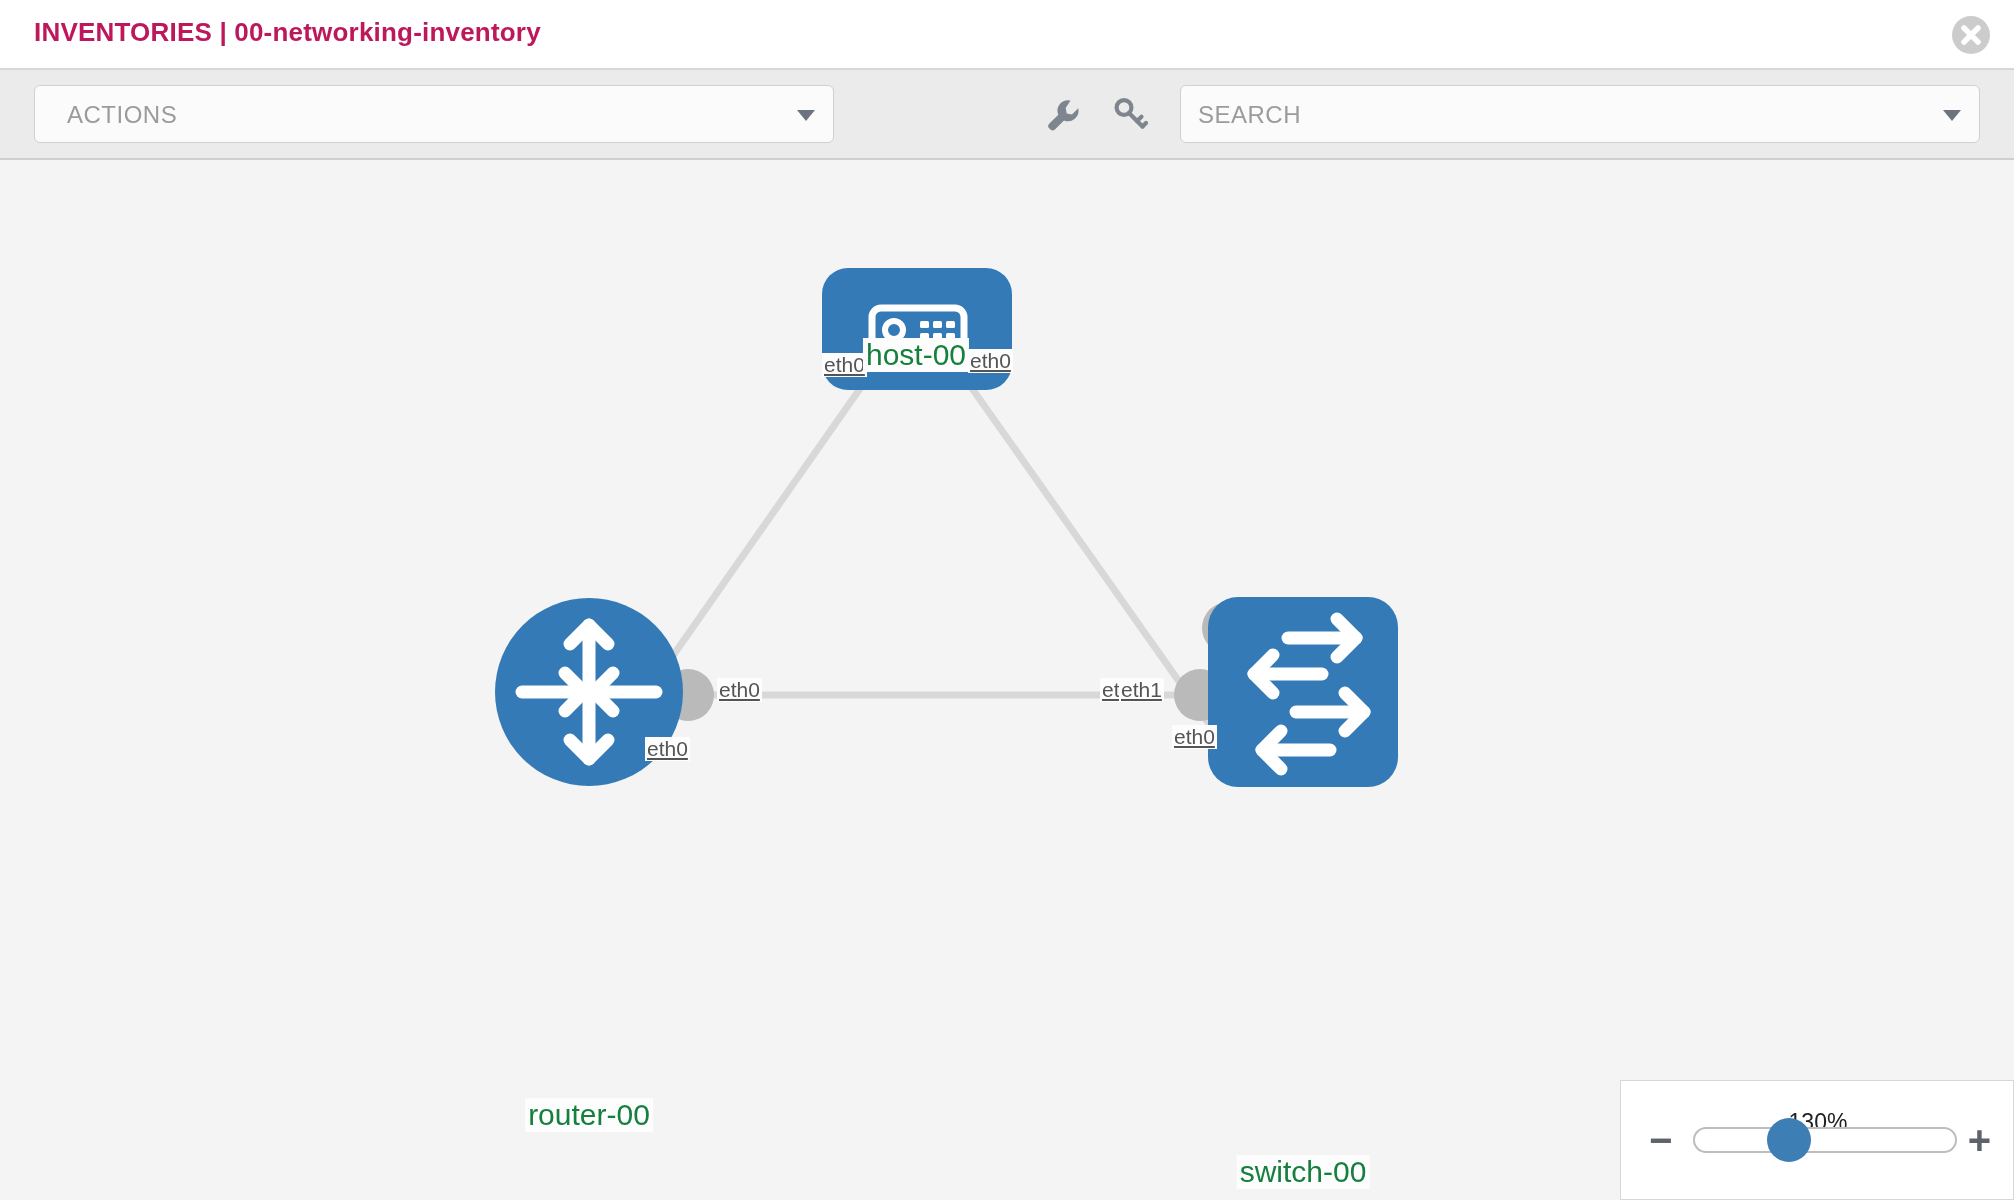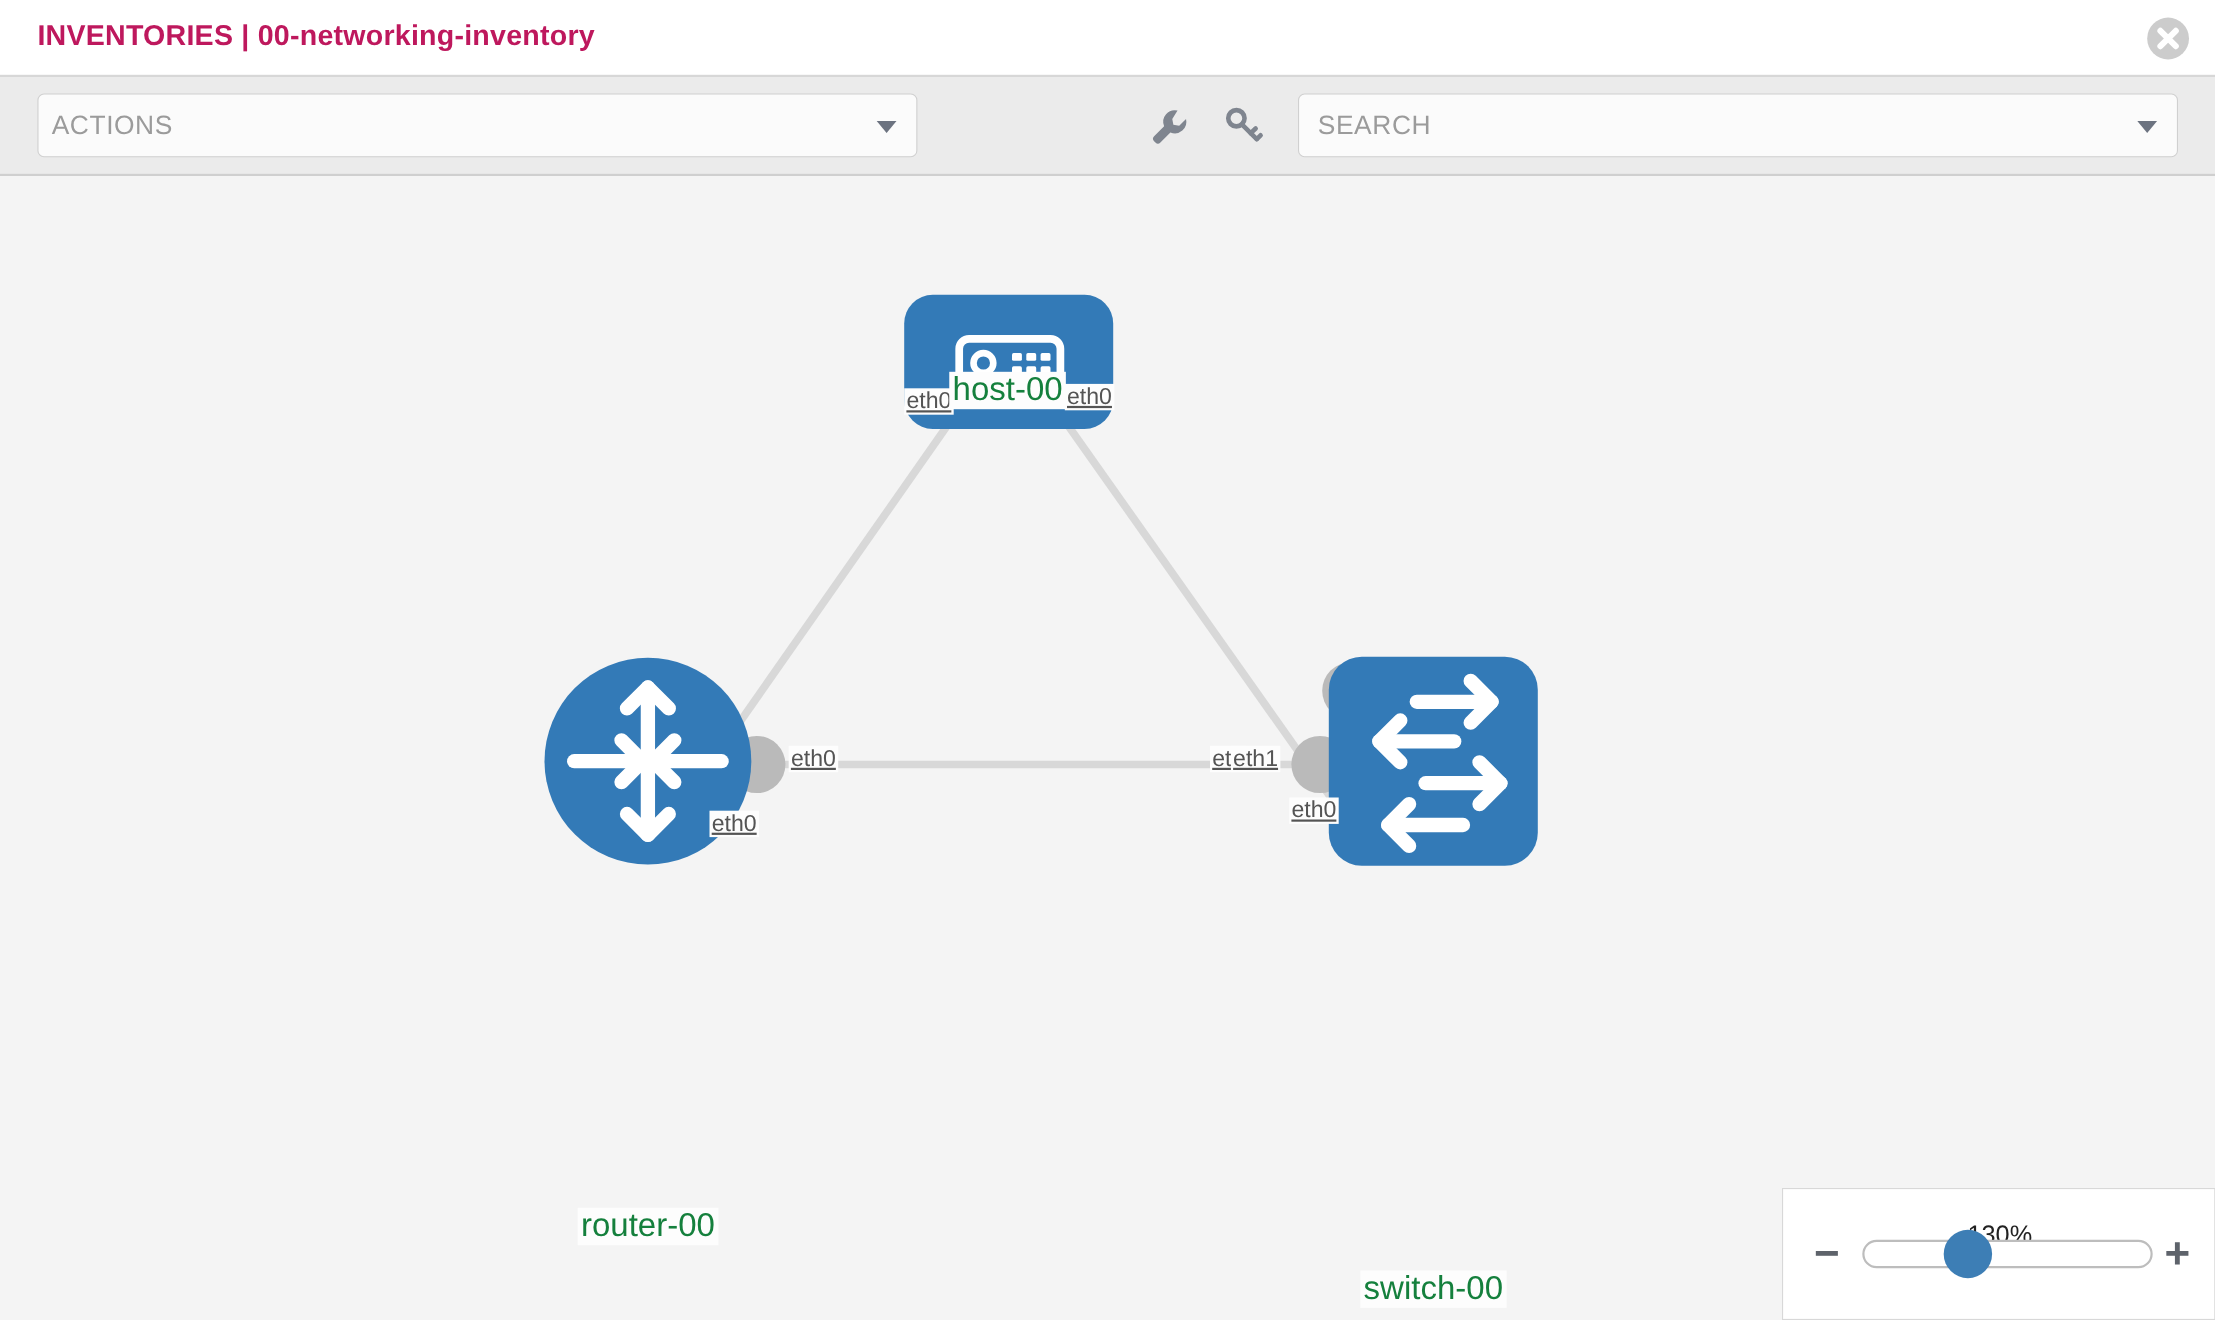--- a/index.html
+++ b/index.html
@@ -68,21 +68,21 @@
     width: 800px;
     height: 58px;
     background: #fbfbfb;
     border: 1px solid #d0d0d0;
     border-radius: 6px;
     box-sizing: border-box;
     cursor: pointer;
   }
   .actions-select .sel-label {
     position: absolute;
-    left: 12px;
+    left: 32px;
     top: 15px;
     font-size: 24px;
     color: #9b9b9b;
     letter-spacing: 0.5px;
   }
   .caret {
     position: absolute;
     right: 18px;
     top: 24px;
     width: 0; height: 0;

